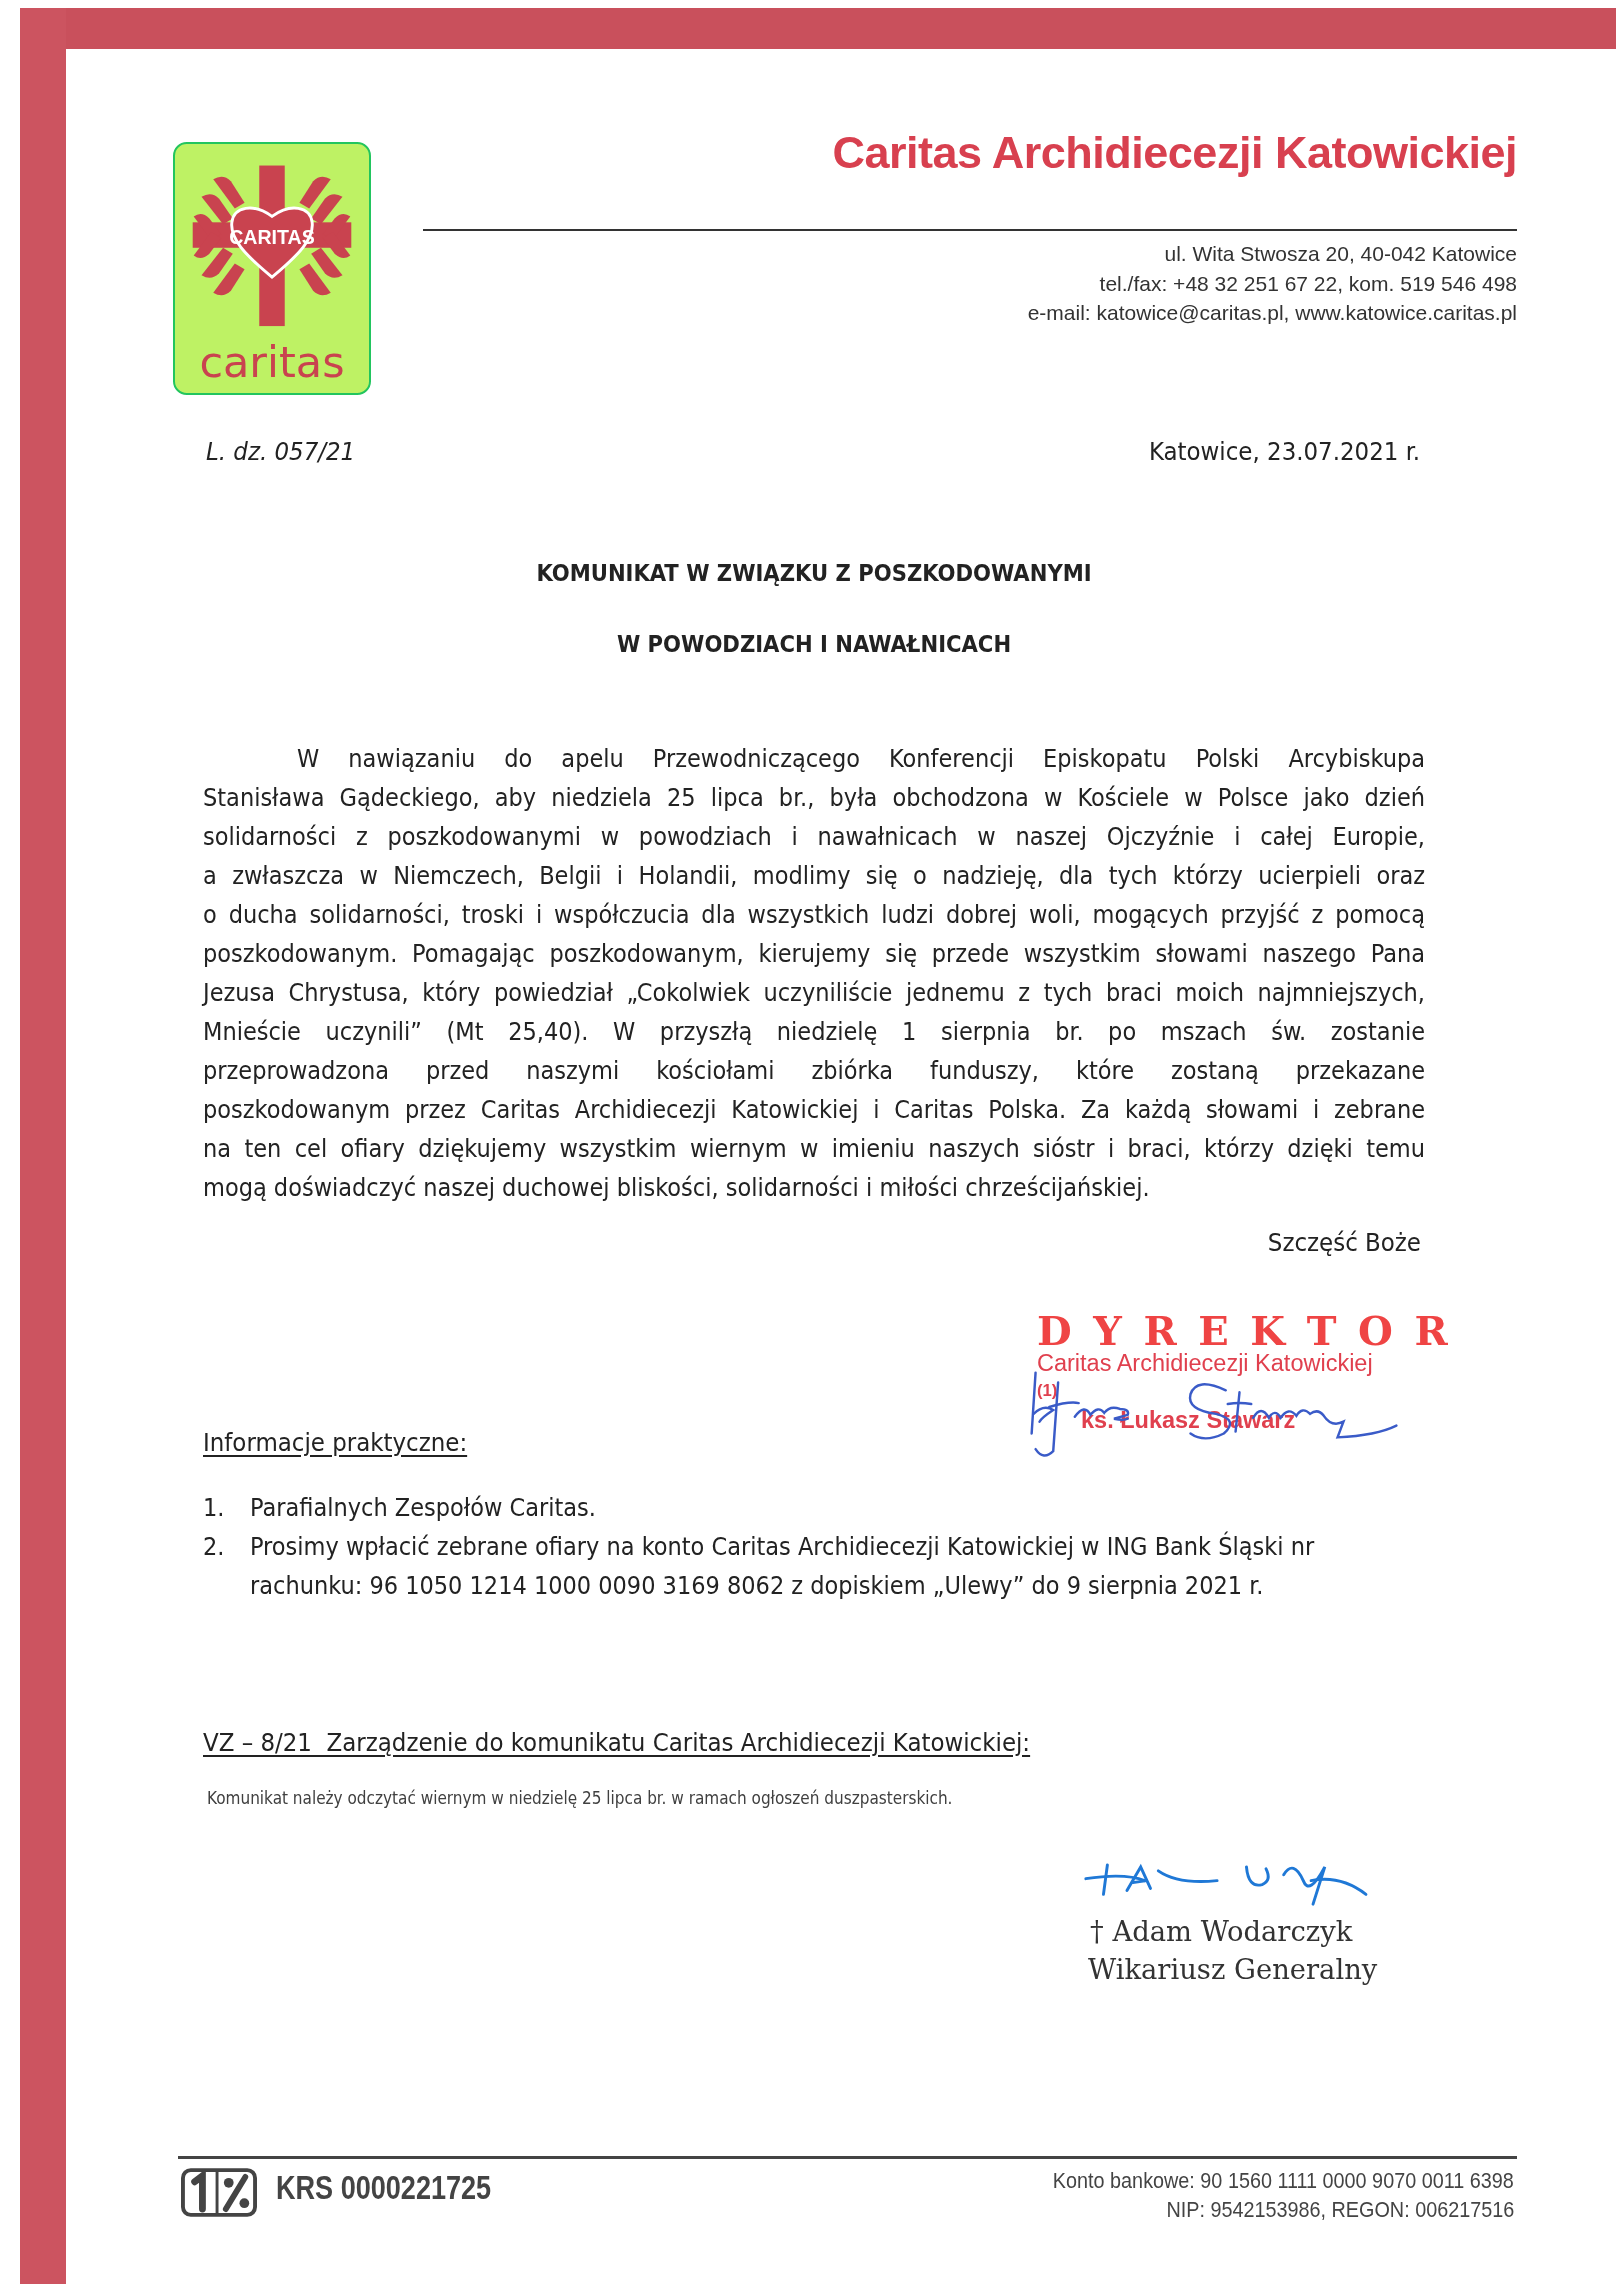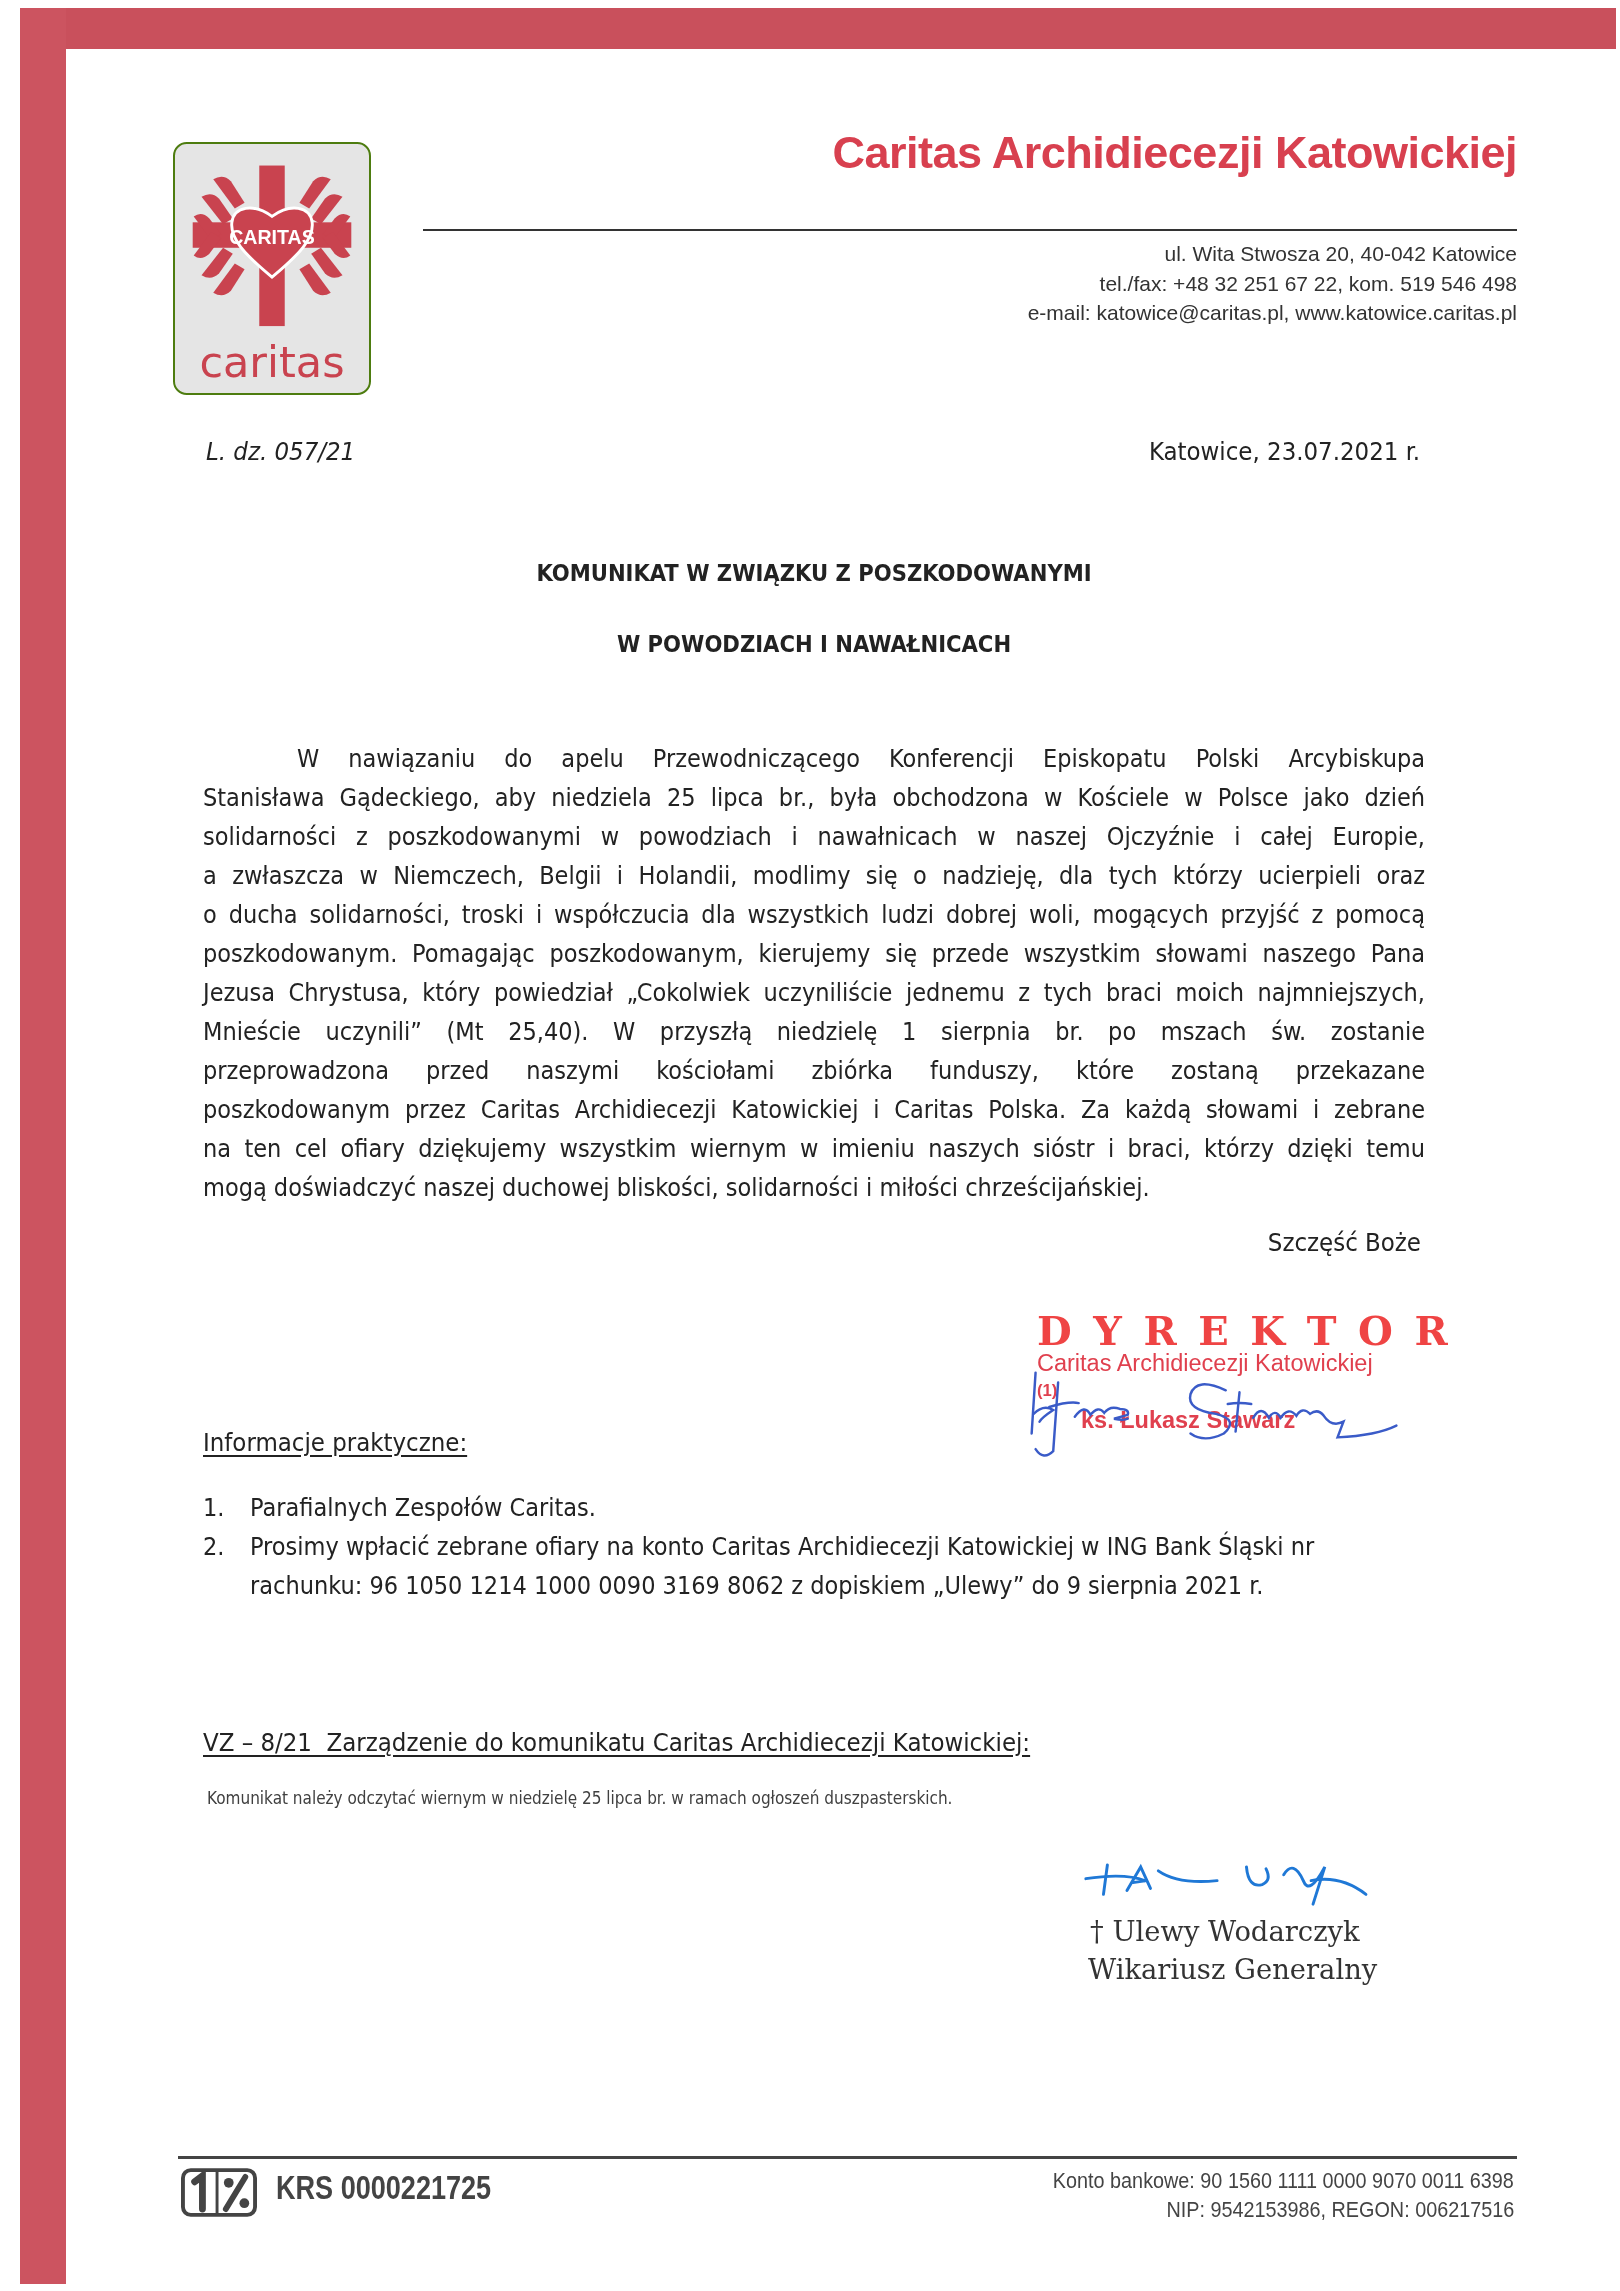--- a/index.html
+++ b/index.html
@@ -11,21 +11,21 @@
   }
   .band-top { position: absolute; left: 23.5px; top: 7.8px; width: 1592px; height: 41px; background: #c9505c; }
   .band-left { position: absolute; left: 19.6px; top: 7.8px; width: 46px; height: 2276px; background: #cc5460; }
   .page-corner { position: absolute; left: 66px; top: 49px; width: 59px; height: 59px; background: #fff; border-top-left-radius: 35px; }
   .abs { position: absolute; }
 
   .header-title { left: 745px; top: 127px; width: 772px; text-align: right; font-size: 45px; font-weight: bold; color: #d8404f; letter-spacing: -0.5px; }
   .header-rule { left: 423px; top: 229px; width: 1094px; height: 2px; background: #333; }
   .addr { right: 103px; font-size: 21px; color: #333; text-align: right; white-space: nowrap; }
 
-  .logo { left: 173px; top: 142px; width: 194px; height: 249px; border: 2px solid #4d7c0f; border-radius: 13.7px; background: #e5e5e5; }
+  .logo { left: 173px; top: 142px; width: 194px; height: 249px; border: 2px solid #22c55e; border-radius: 13.7px; background: #bef264; }
   .logo svg { display: block; }
   .logo-word { position: absolute; left: 0; right: 0; bottom: 5.9px; text-align: center; font-family: "DejaVu Sans", sans-serif; font-size: 43px; color: #c9434f; }
 
   .body-font { font-family: "DejaVu Sans Condensed", "DejaVu Sans", sans-serif; font-stretch: condensed; }
   .ref { left: 206px; top: 436px; font-size: 25.5px; color: #222; font-style: italic; }
   .date { right: 200px; top: 436px; font-size: 25.5px; color: #222; }
   .title { left: 203px; width: 1222px; text-align: center; font-size: 23.5px; font-weight: bold; color: #222; }
 
   .para { left: 203px; top: 739px; width: 1222px; font-size: 25px; line-height: 39px; text-align: justify; color: #222; }
   .para .indent { display: inline-block; width: 94px; }
@@ -161,21 +161,21 @@
     <path d="M8,22 q40,-6 60,2"></path>
     <path d="M30,8 l-4,30"></path>
     <path d="M50,34 l14,-24 l10,22"></path>
     <path d="M56,26 l14,-2"></path>
     <path d="M82,14 q20,14 60,10"></path>
     <path d="M172,10 q2,22 16,18 q10,-4 4,-16"></path>
     <path d="M210,18 q10,-16 20,6 q6,16 22,-14 l-12,38"></path>
     <path d="M238,24 q30,-6 56,14"></path>
   </g>
 </svg>
-<div class="abs signer" style="top:1916px">† Ulewy Wodarczyk</div>
+<div class="abs signer" style="top:1916px">† Adam Wodarczyk</div>
 <div class="abs signer" style="top:1954px; left:1088px">Wikariusz Generalny</div>
 
 <div class="abs footer-rule"></div>
 <svg class="abs one-pct" viewBox="0 0 78 50">
   <rect x="2" y="2" width="74" height="46" rx="8" fill="none" stroke="#444" stroke-width="4"></rect>
   <line x1="37" y1="3" x2="37" y2="47" stroke="#444" stroke-width="3"></line>
   <path d="M14,14 l8,-6 l0,34" fill="none" stroke="#444" stroke-width="7" stroke-linecap="round"></path>
   <circle cx="49" cy="15" r="5" fill="#444"></circle>
   <circle cx="65" cy="36" r="5" fill="#444"></circle>
   <line x1="66" y1="9" x2="46" y2="42" stroke="#444" stroke-width="6" stroke-linecap="round"></line>

